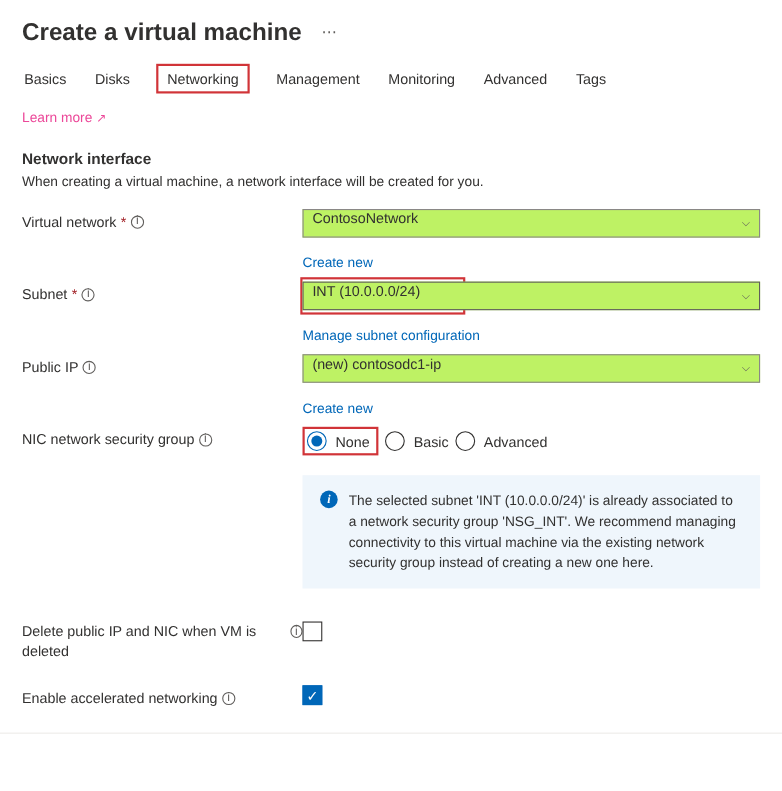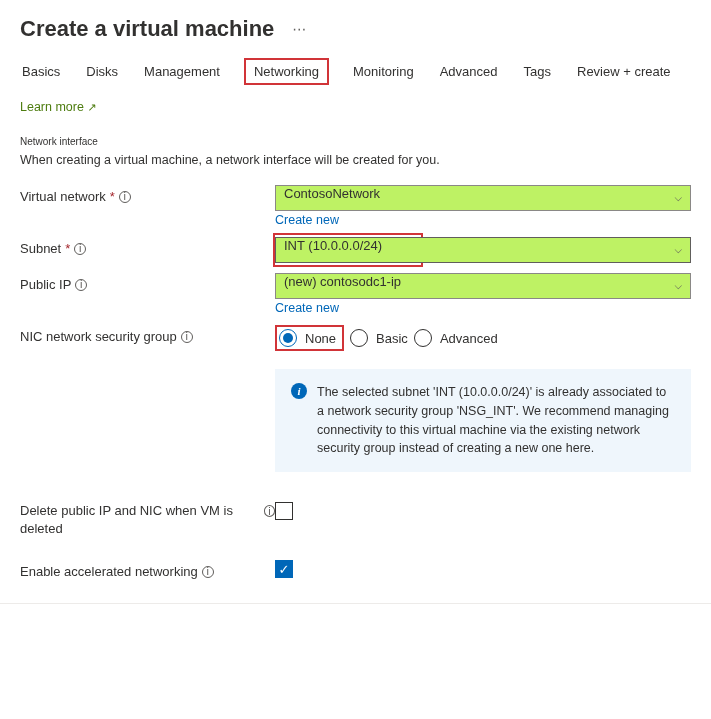--- a/index.html
+++ b/index.html
@@ -5,33 +5,33 @@
     * { box-sizing: border-box; margin: 0; padding: 0; }
     body { font-family: "Segoe UI", -apple-system, sans-serif; font-size: 13px; color: #323130; background: #fff; width: 711px; }
     .container { padding: 16px 20px 0 20px; }
     .header { display: flex; align-items: center; gap: 12px; margin-bottom: 16px; }
     .title { font-size: 22px; font-weight: 600; color: #323130; }
     .ellipsis-icon { font-size: 14px; color: #605e5c; cursor: pointer; margin-left: 6px; }
     .tabs { display: flex; gap: 22px; border-bottom: none; margin-bottom: 14px; font-size: 13px; }
     .tab { padding: 6px 2px; cursor: pointer; color: #323130; }
     .tab.active { border: 2px solid #d13438; padding: 4px 8px; font-weight: 400; }
     .description { color: #323130; font-size: 12.5px; line-height: 1.5; margin-bottom: 2px; }
-    .link { color: #4d7c0f; text-decoration: none; cursor: pointer; font-size: 12.5px; }
+    .link { color: #ec4899; text-decoration: none; cursor: pointer; font-size: 12.5px; }
     .link-arrow { font-size: 11px; }
-    .section-title { font-weight: 400; font-size: 10px; margin-top: 22px; margin-bottom: 6px; }
+    .section-title { font-weight: 700; font-size: 14px; margin-top: 22px; margin-bottom: 6px; }
     .section-desc { font-size: 12.5px; margin-bottom: 18px; color: #323130; }
     .row { display: flex; align-items: flex-start; margin-bottom: 10px; }
     .label-col { width: 255px; padding-top: 4px; font-size: 13px; display: flex; align-items: center; gap: 4px; flex-shrink: 0; }
     .req { color: #a4262c; }
     .info-icon { font-size: 11px; color: #605e5c; border: 1px solid #605e5c; border-radius: 50%; width: 12px; height: 12px; display: inline-flex; align-items: center; justify-content: center; line-height: 1; cursor: help; }
     .field-col { flex: 1; }
     .select-box { width: 100%; height: 26px; border: 1px solid #8a8886; padding: 0 24px 0 8px; font-size: 13px; background: #bef264; cursor: pointer; position: relative; }
     .select-box.subnet { border: 1px solid #605e5c; }
     .select-box .chev { position: absolute; right: 8px; top: 50%; transform: translateY(-50%); font-size: 10px; color: #605e5c; }
-    .sub-link { font-size: 12.5px; color: #0067b8; margin-top: 2px; display: inline-block; cursor: pointer; }
+    .sub-link { font-size: 12.5px; color: #0067b8; margin-top: 16px; display: inline-block; cursor: pointer; }
     .radio-group { display: flex; flex-direction: row; gap: 6px; font-size: 13px; }
     .radio-item { display: flex; align-items: center; gap: 8px; cursor: pointer; }
     .radio-circle { width: 18px; height: 18px; border: 1px solid #323130; border-radius: 50%; display: flex; align-items: center; justify-content: center; }
     .radio-circle.checked { border-color: #0067b8; border-width: 1px; }
     .radio-circle.checked::after { content: ""; width: 10px; height: 10px; background: #0067b8; border-radius: 50%; }
     .radio-highlight { border: 2px solid #d13438; padding: 2px 6px 2px 2px; width: fit-content; }
     .infobox { background: #eff6fc; display: flex; gap: 10px; padding: 14px 16px; margin-top: 18px; margin-left: 255px; font-size: 12.5px; line-height: 1.5; }
     .infobox-icon { width: 16px; height: 16px; background: #0067b8; color: #fff; border-radius: 50%; display: flex; align-items: center; justify-content: center; font-size: 11px; font-weight: bold; flex-shrink: 0; font-style: italic; font-family: Georgia, serif;}
     .checkbox { width: 18px; height: 18px; border: 1px solid #323130; cursor: pointer; display: inline-flex; align-items: center; justify-content: center; }
     .checkbox.checked { background: #0067b8; border-color: #0067b8; color: #fff; font-size: 13px; }
@@ -46,26 +46,25 @@
 
 <div class="container">
   <div class="header">
     <span class="title">Create a virtual machine</span>
     <span class="ellipsis-icon">⋯</span>
   </div>
 
   <div class="tabs">
     <span class="tab">Basics</span>
     <span class="tab">Disks</span>
+    <span class="tab active">Networking</span>
     <span class="tab">Management</span>
-    <span class="tab active">Networking</span>
     <span class="tab">Monitoring</span>
     <span class="tab">Advanced</span>
     <span class="tab">Tags</span>
-    <span class="tab">Review + create</span>
   </div>
 
   <a class="link"><span>Learn more</span> <span class="link-arrow">↗</span></a>
 
   <div class="section-title">Network interface</div>
   <div class="section-desc">When creating a virtual machine, a network interface will be created for you.</div>
 
   
   <div class="row">
     <div class="label-col">
@@ -88,20 +87,21 @@
       <span>Subnet</span>
       <span class="req">*</span>
       <span class="info-icon">i</span>
     </div>
     <div class="field-col subnet-wrap">
       <div class="subnet-highlight"></div>
       <div class="select-box subnet">
         <span>INT (10.0.0.0/24)</span>
         <span class="chev">⌵</span>
       </div>
+      <a class="sub-link">Manage subnet configuration</a>
     </div>
   </div>
 
   
   <div class="row">
     <div class="label-col">
       <span>Public IP</span>
       <span class="info-icon">i</span>
     </div>
     <div class="field-col">

